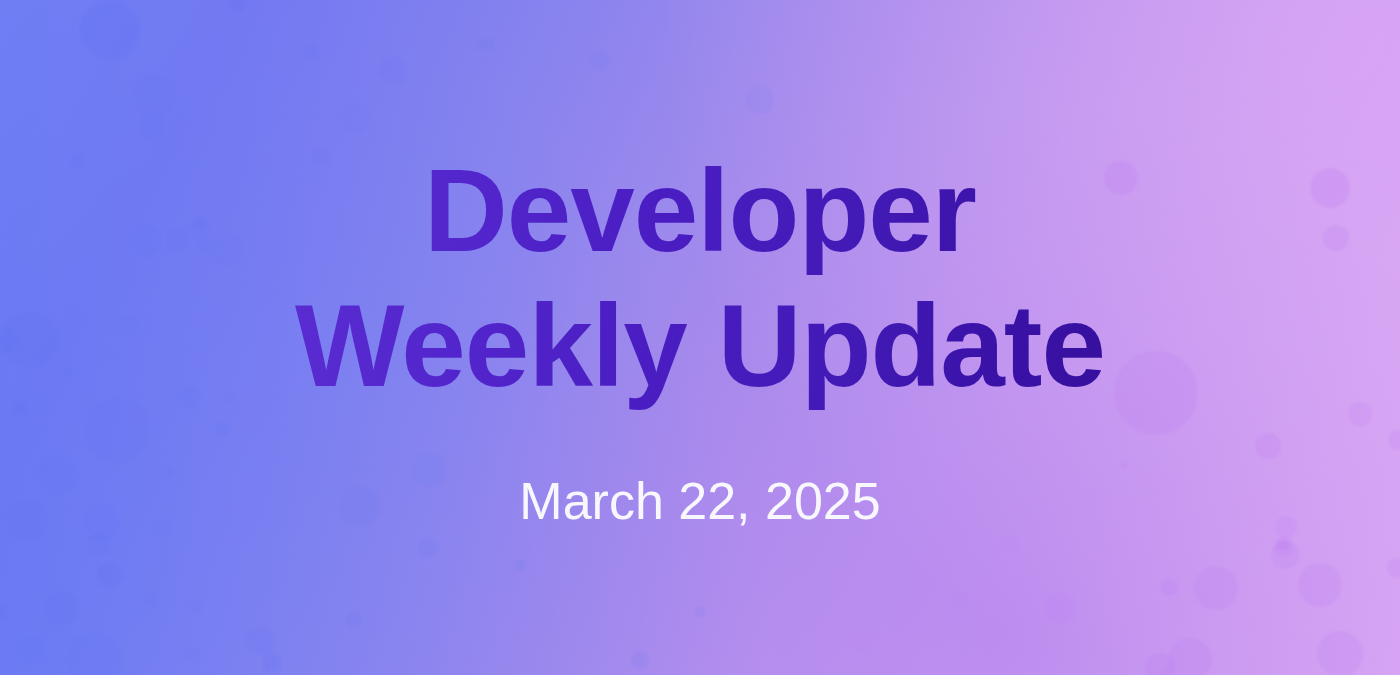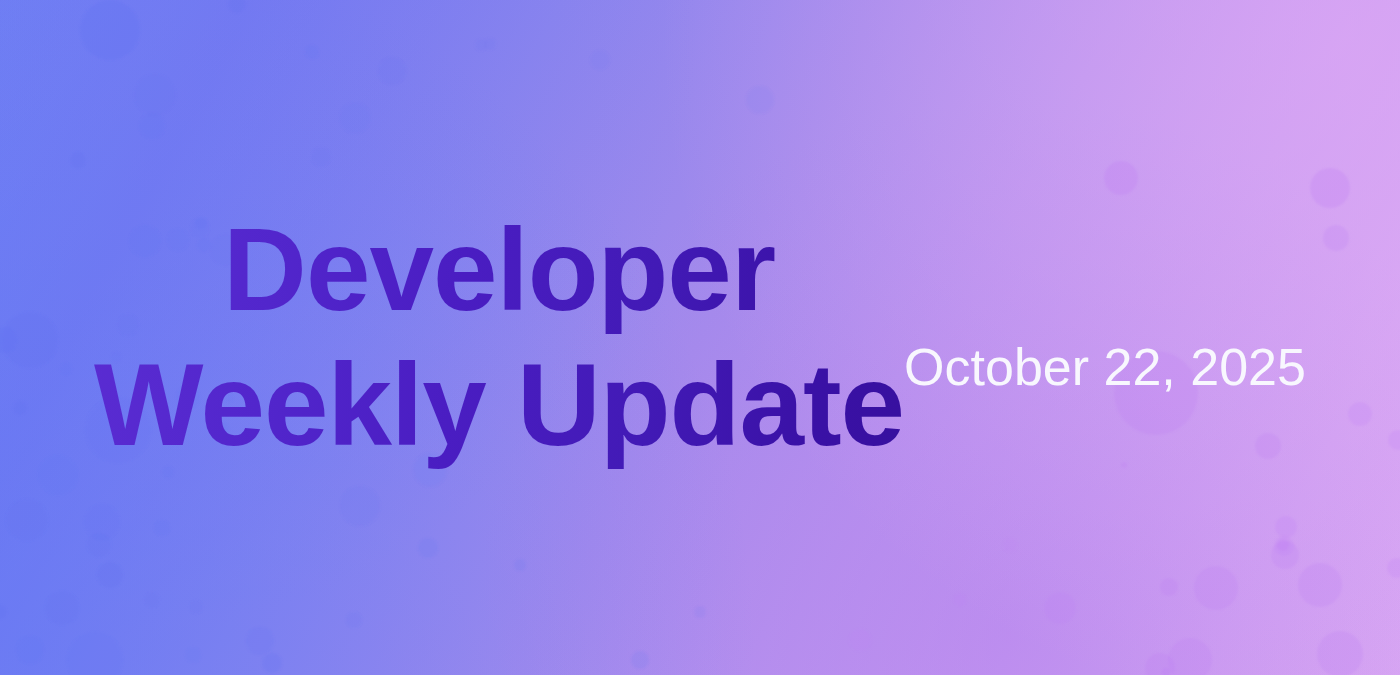--- a/index.html
+++ b/index.html
@@ -46,21 +46,21 @@
   .bubbles {
     position: absolute;
     inset: 0;
     pointer-events: none;
   }
 
   .content {
     position: absolute;
     inset: 0;
     display: flex;
-    flex-direction: row;
+    flex-direction: column;
     align-items: center;
     justify-content: center;
   }
 
   .headline {
     margin: 0;
     text-align: center;
     font-size: 116px;
     font-weight: 700;
     line-height: 1.16;
@@ -170,16 +170,16 @@
         <circle cx="760" cy="100" r="14" fill="#5E6FF0" fill-opacity="0.08"></circle>
         <circle cx="600" cy="60" r="10" fill="#5E6FF0" fill-opacity="0.08"></circle>
         <circle cx="490" cy="44" r="6" fill="#5E6FF0" fill-opacity="0.1"></circle>
         <circle cx="355" cy="118" r="16" fill="#5E6FF0" fill-opacity="0.08"></circle>
       </g>
   </svg>
 
   <div class="content">
     <h1 class="headline">Developer
 Weekly Update</h1>
-    <p class="date">October 22, 2025</p>
+    <p class="date">March 22, 2025</p>
   </div>
 
 </div>
 
 </body></html>

